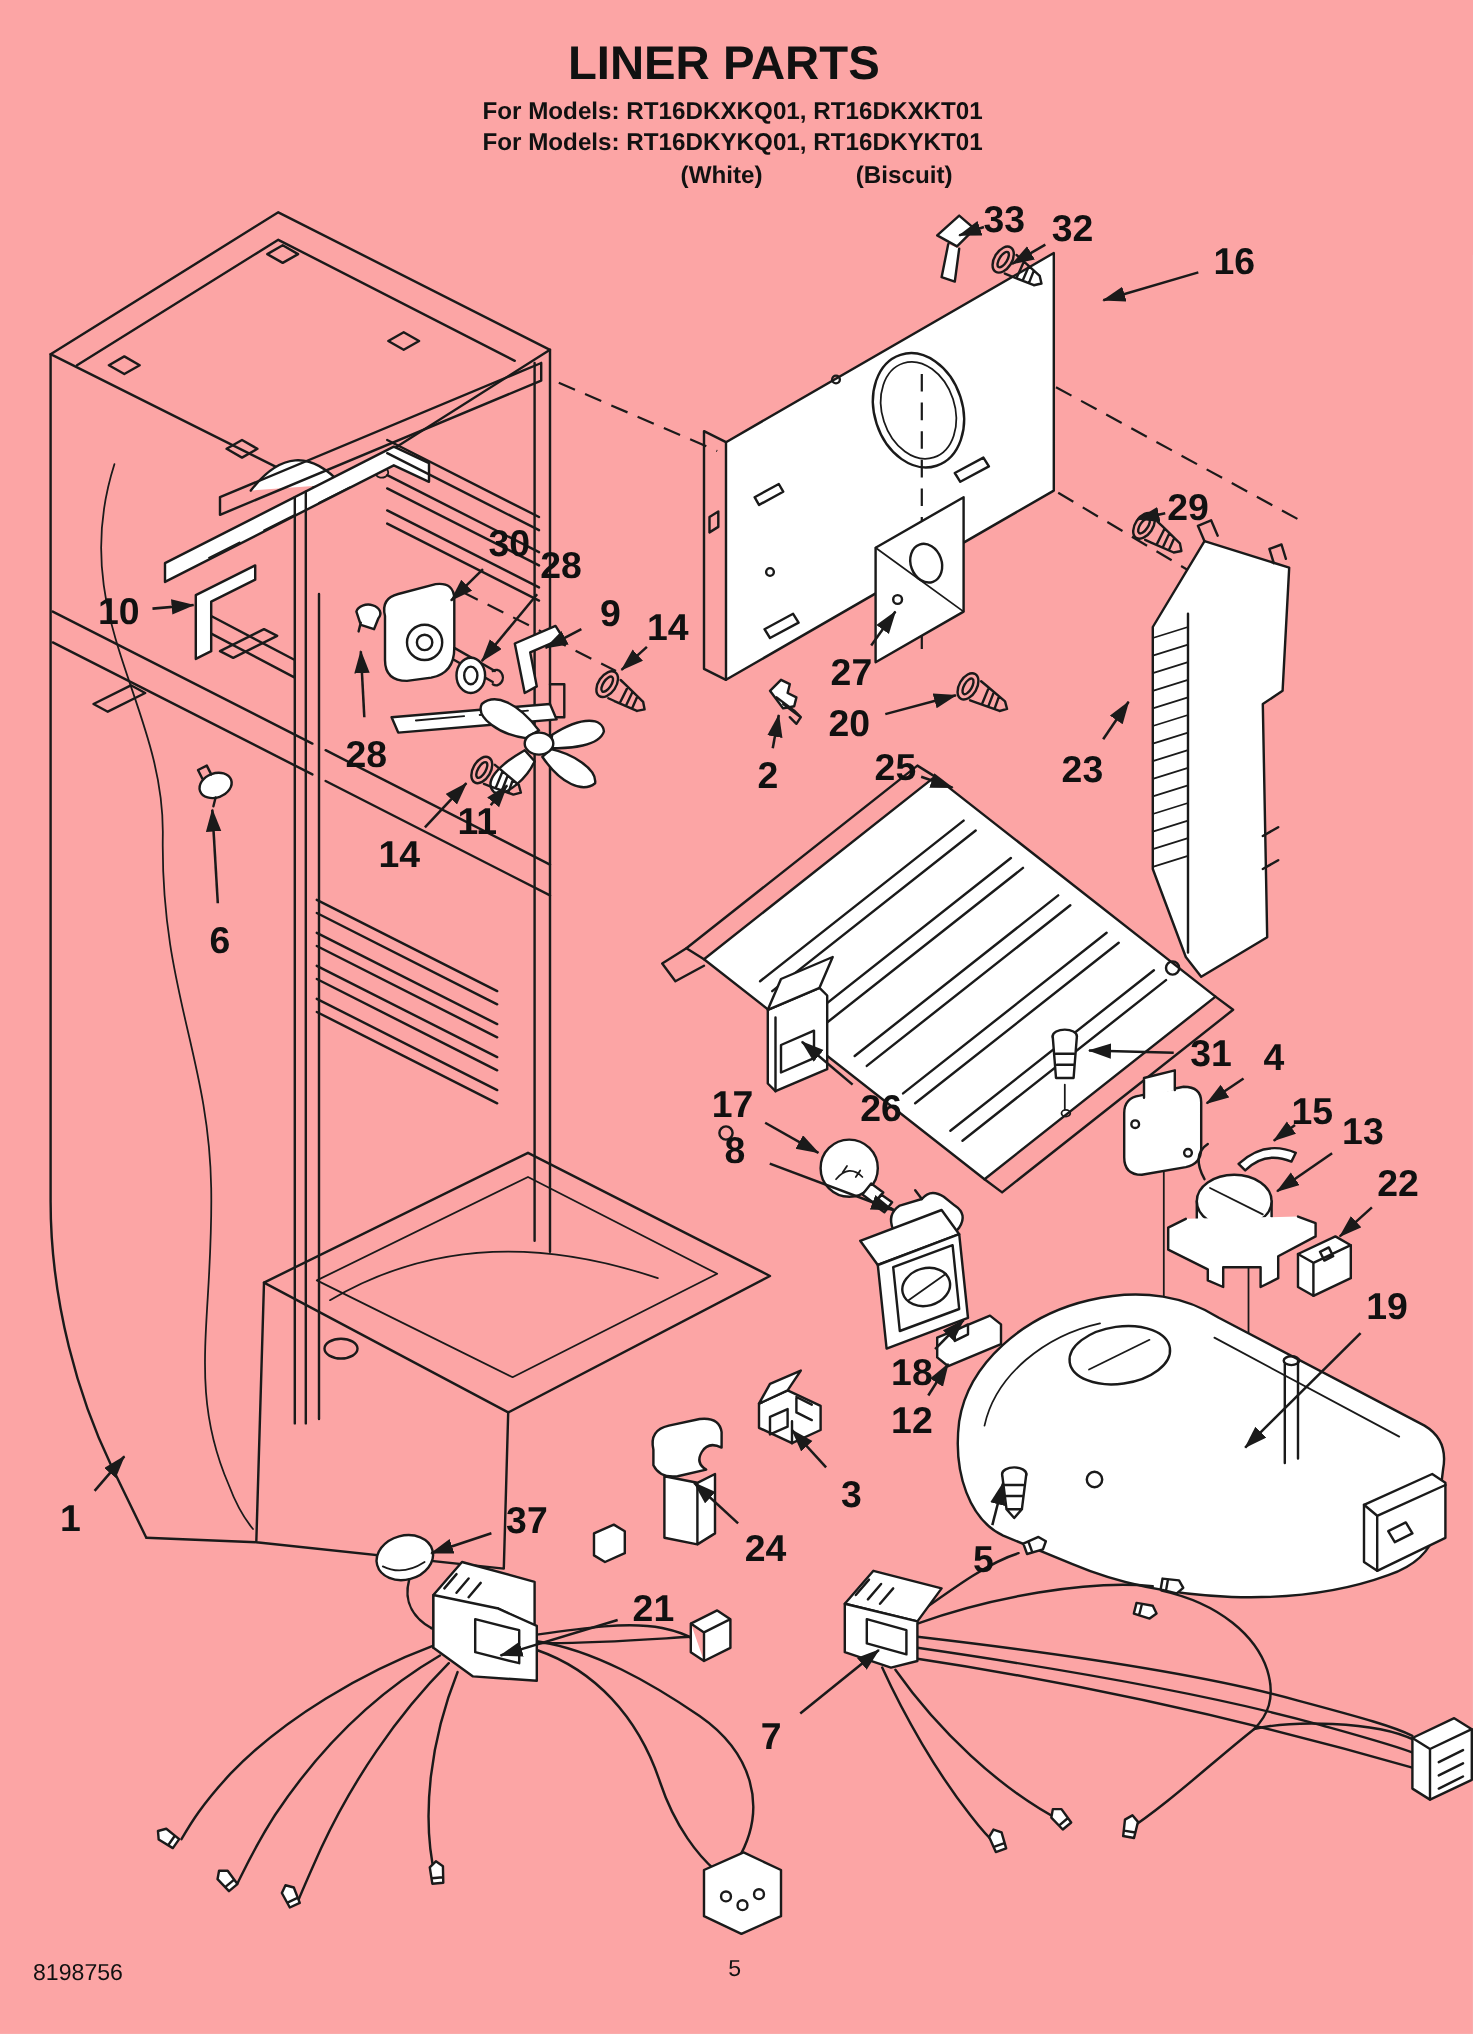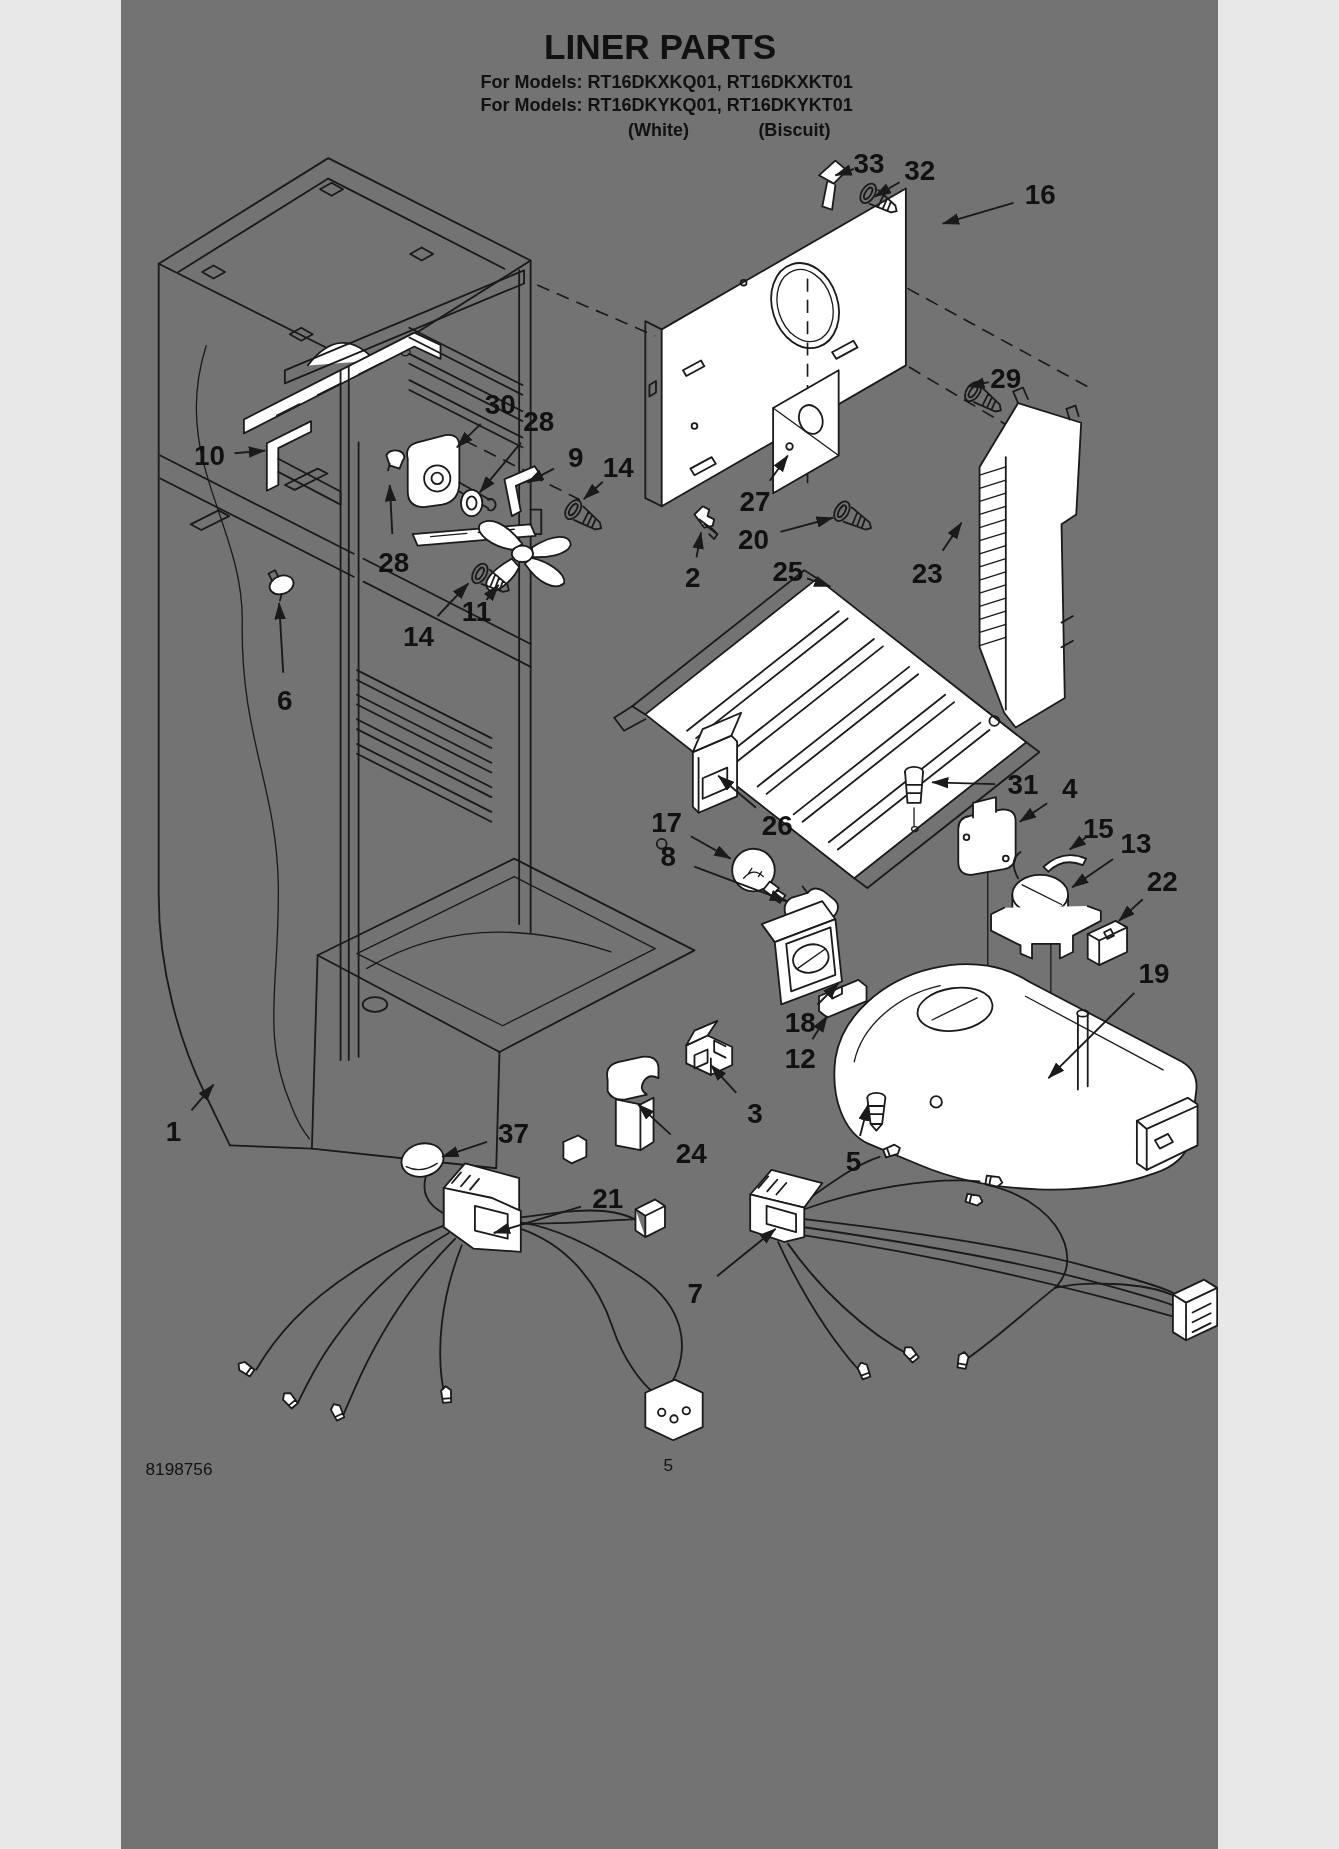--- a/index.html
+++ b/index.html
@@ -1,16 +1,16 @@
 <!DOCTYPE html>
 <html><head>
 <meta charset="utf-8">
 <style>
   html,body{margin:0;padding:0;background:#e8e8e8;}
-  .page{position:relative;width:1097px;height:1849px;background:#737373;margin:0 auto;
+  .page{position:relative;width:1339px;height:1849px;background:#fca5a5;margin:0 auto;
         font-family:"Liberation Sans", sans-serif;overflow:hidden;}
   svg{position:absolute;inset:0;display:block;}
   .ln{fill:none;stroke:#1a1a1a;stroke-width:2.2;stroke-linejoin:round;stroke-linecap:round;}
   .lnf{fill:#ffffff;stroke:#1a1a1a;stroke-width:2.2;stroke-linejoin:round;stroke-linecap:round;}
   .thin{fill:none;stroke:#1a1a1a;stroke-width:1.6;stroke-linejoin:round;stroke-linecap:round;}
   .dash{fill:none;stroke:#1a1a1a;stroke-width:2;stroke-dasharray:16 10;stroke-linecap:butt;}
   .title-txt{font-size:43px;font-weight:bold;fill:#111;}
   .models-txt{font-size:22px;font-weight:bold;fill:#111;}
   .finish-txt{font-size:22px;font-weight:bold;fill:#111;}
   .footer-txt{font-size:21px;fill:#111;}

